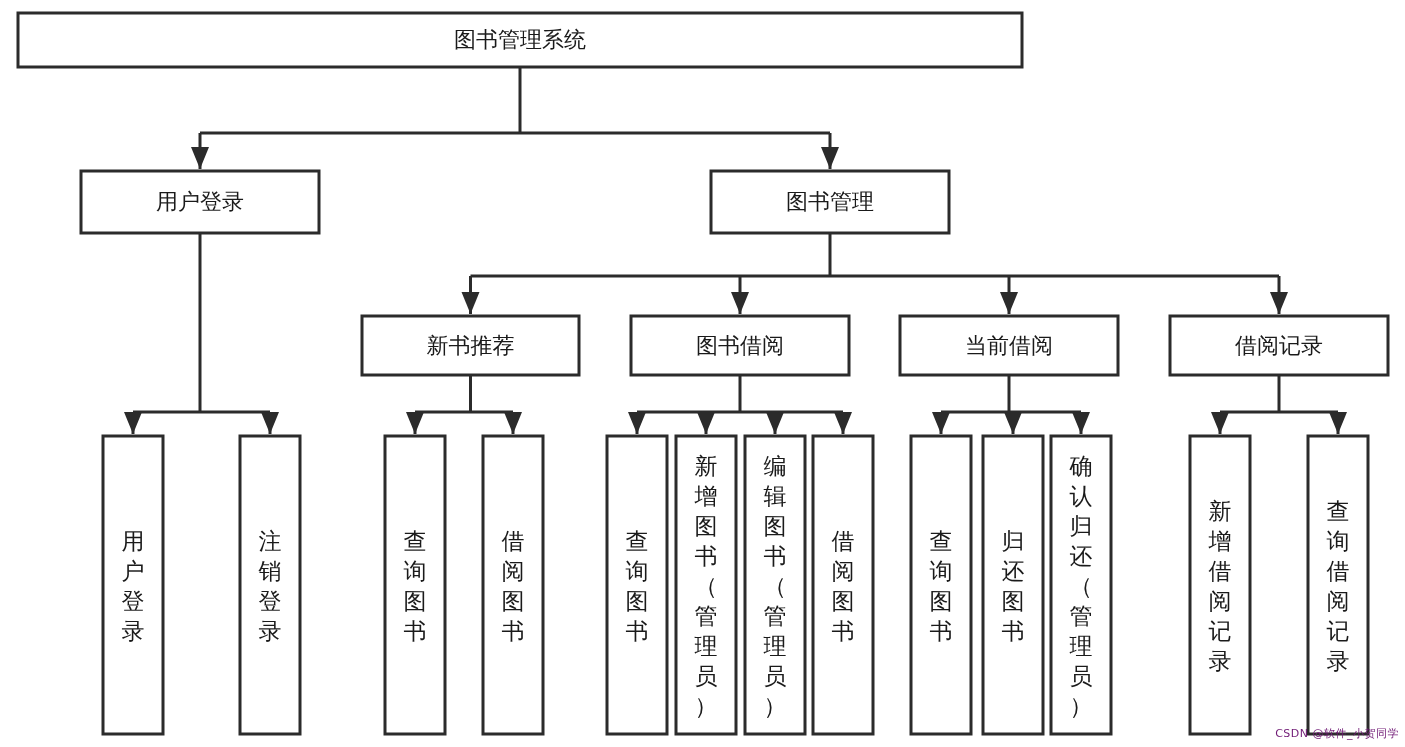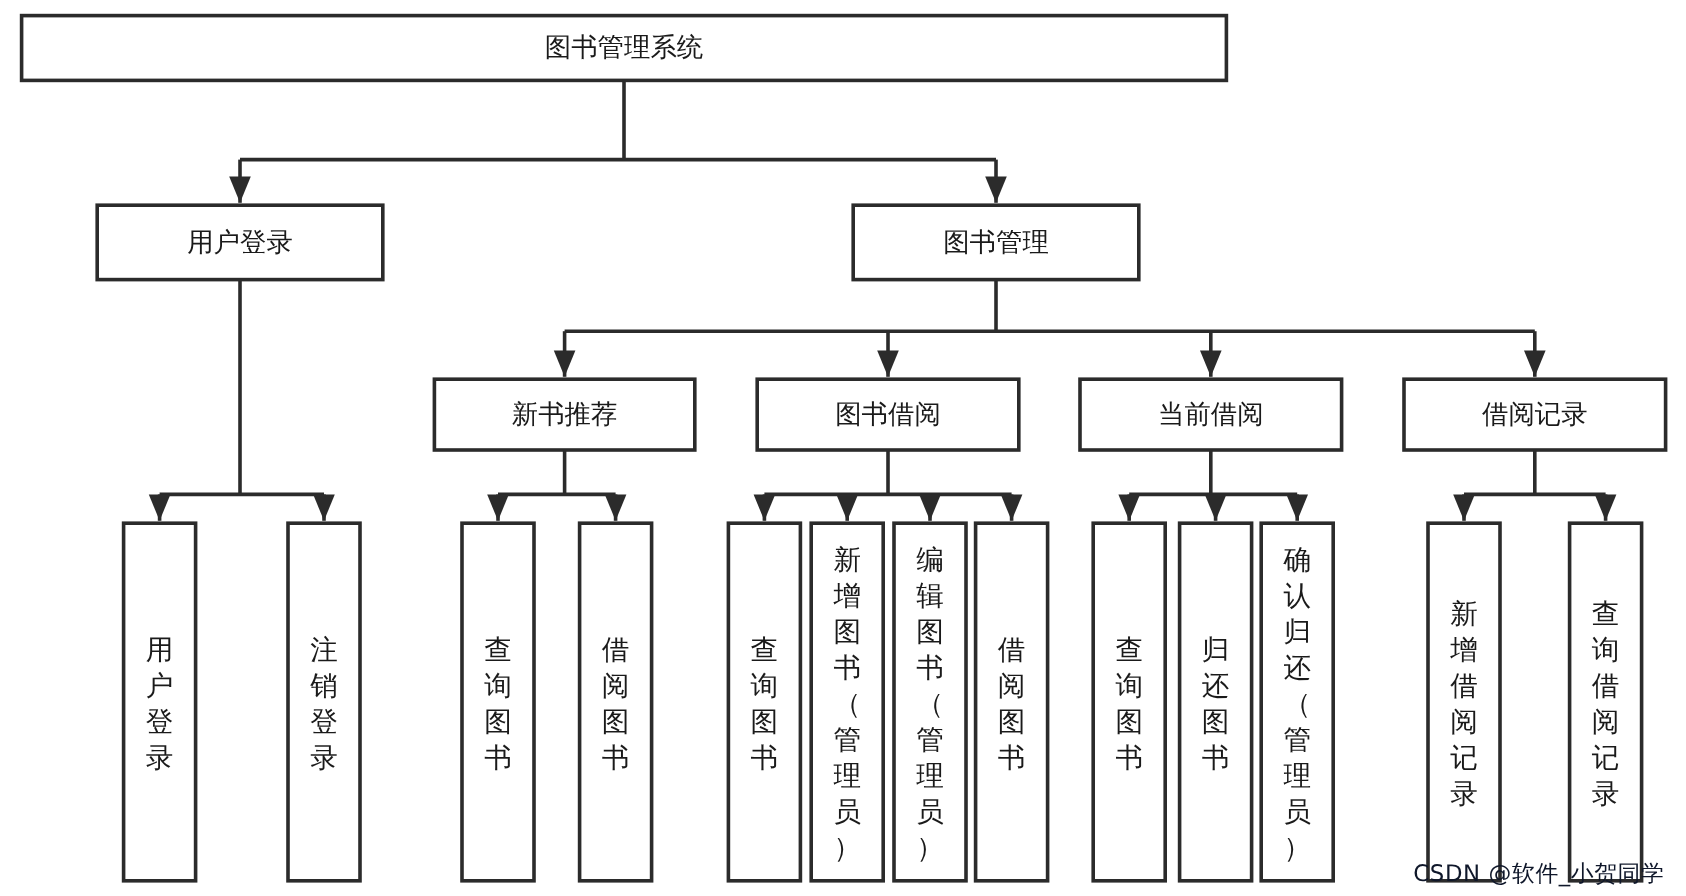--- a/index.html
+++ b/index.html
@@ -44,25 +44,25 @@
     dominant-baseline: middle;
   }
   .leaf-label-char {
     fill: #1a1a1a;
     font-family: "DejaVu Sans", "Liberation Sans", sans-serif;
     font-size: 23px;
     text-anchor: middle;
   }
   .watermark {
     position: absolute;
-    right: 18px;
+    right: 6px;
     bottom: 6px;
     font-family: "DejaVu Sans", "Liberation Sans", sans-serif;
-    font-size: 19px;
-    color: #0f172a;
+    font-size: 11px;
+    color: #701a75;
     letter-spacing: 0.5px;
     white-space: nowrap;
     pointer-events: none;
   }
 </style>
 </head>
 <body>
 
 <svg id="diagram" viewBox="0 0 1405 747">
   <g id="connector-layer">

